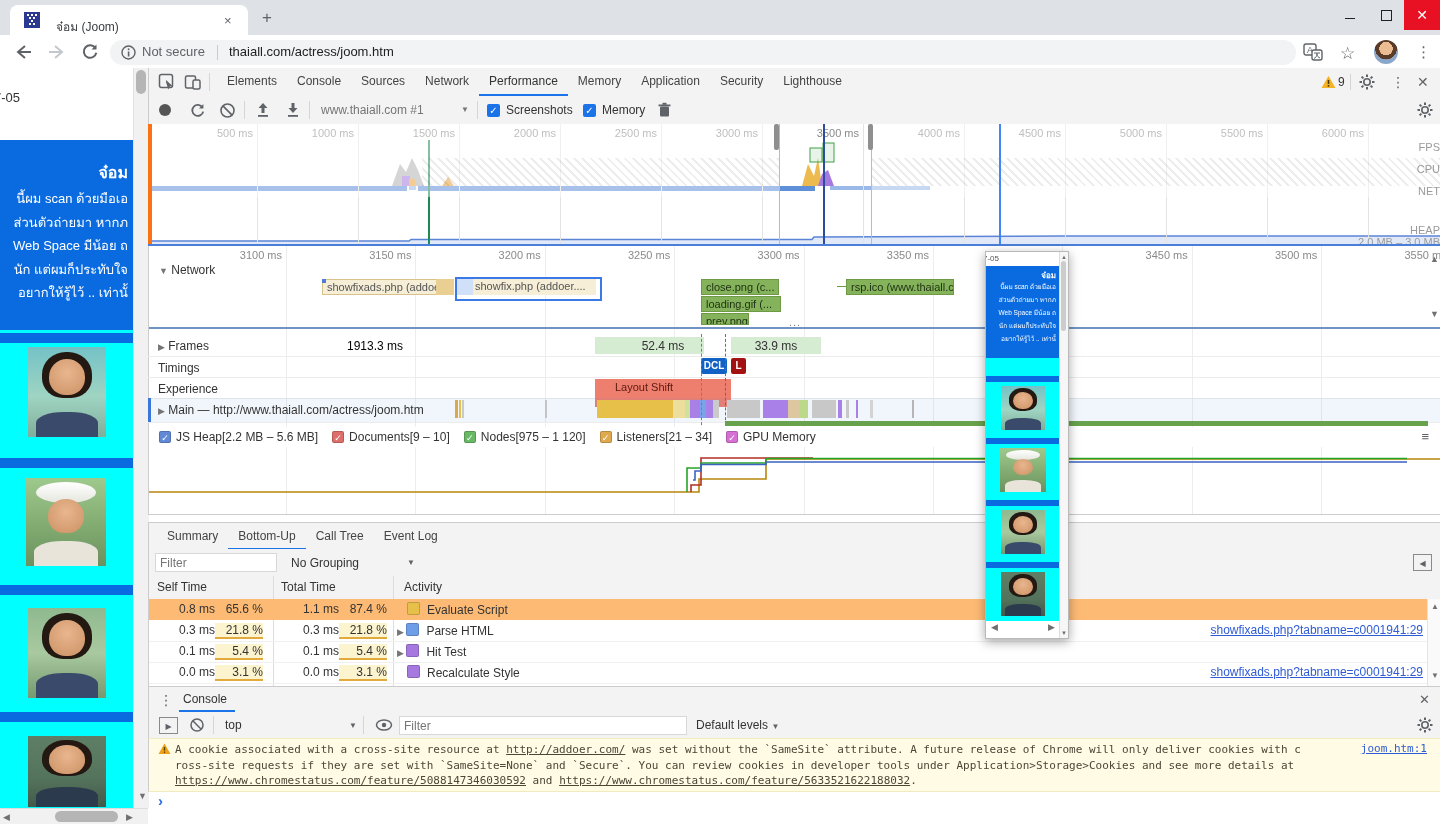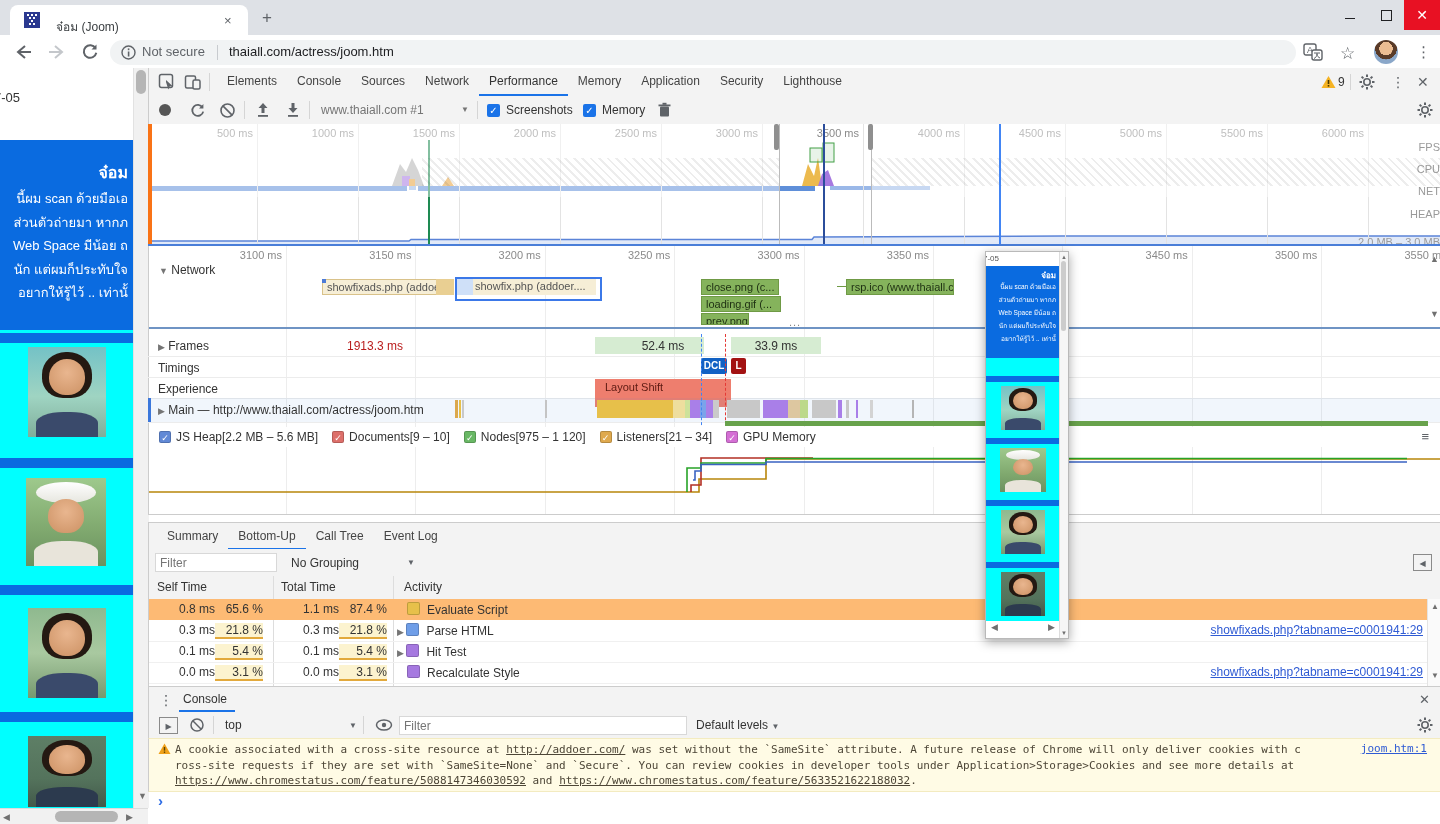--- a/index.html
+++ b/index.html
@@ -321,21 +321,21 @@
     <div class="abs" style="left:627px;top:0;width:1px;height:120px;background:#bbb"></div>
     <div class="abs" style="left:719px;top:0;width:1px;height:120px;background:#bbb"></div>
     <div class="abs" style="left:622px;top:0;width:5px;height:26px;background:#8f8f8f;border-radius:2px"></div>
     <div class="abs" style="left:716px;top:0;width:5px;height:26px;background:#8f8f8f;border-radius:2px"></div>
     <div class="abs" style="left:671px;top:0;width:2px;height:120px;background:#2b4d9b"></div>
     <div class="abs" style="left:847px;top:0;width:2px;height:120px;background:#4285f4"></div>
 
     <div class="lane" style="top:17px">FPS</div>
     <div class="lane" style="top:39px">CPU</div>
     <div class="lane" style="top:61px">NET</div>
-    <div class="lane" style="top:84px">HEAP</div>
+    <div class="lane" style="top:100px">HEAP</div>
     <div class="lane" style="top:112px;width:110px">2.0 MB – 3.0 MB</div>
   </div>
   <div class="abs" style="left:148px;top:244px;width:1292px;height:2px;background:#4a7ed8"></div>
 
   <div id="tracks" class="abs" style="left:148px;top:246px;width:1292px;height:184px;background:#fff;border-left:1px solid #ccc">
     <div id="dt-grid">
         <div style="position: absolute; left: 137px; top: 0px; width: 1px; height: 184px; background: rgb(237, 237, 237);"></div>
         <div style="position: absolute; left: 266.4px; top: 0px; width: 1px; height: 184px; background: rgb(237, 237, 237);"></div>
         <div style="position: absolute; left: 395.8px; top: 0px; width: 1px; height: 184px; background: rgb(237, 237, 237);"></div>
         <div style="position: absolute; left: 525.2px; top: 0px; width: 1px; height: 184px; background: rgb(237, 237, 237);"></div>
@@ -369,34 +369,34 @@
     <div class="netbar nbGreen" style="left:552px;top:50px;width:80px">loading.gif (...</div>
     <div class="netbar nbGreen" style="left:552px;top:67px;width:48px;height:12px">prev.png</div>
     <div class="abs" style="left:688px;top:40px;width:9px;height:1px;background:#6f9a45"></div>
     <div class="netbar nbGreen" style="left:697px;top:33px;width:108px">rsp.ico (www.thaiall.com)</div>
     <div class="abs" style="left:640px;top:70px;color:#888;font-size:11px;letter-spacing:1px">...</div>
     <div class="abs" style="left:0;top:81px;width:1292px;height:2px;background:#6f94c4"></div>
   </div>
 
   <div class="hrow" style="top:334px;height:22px"></div>
   <div class="rowlbl" style="top:339px"><span class="tri">▶</span> <span>Frames</span></div>
-  <div class="abs" style="left:300px;top:339px;width:150px;text-align:center;color:#b91c1c">1913.3 ms</div>
+  <div class="abs" style="left:300px;top:339px;width:150px;text-align:center;color:#000000">1913.3 ms</div>
   <div class="abs" style="left:595px;top:337px;width:109px;height:17px;background:#d6ecd2"></div>
   <div class="abs" style="left:731px;top:337px;width:90px;height:17px;background:#d6ecd2"></div>
   <div class="abs" style="left:595px;top:339px;width:136px;text-align:center;color:#333">52.4 ms</div>
   <div class="abs" style="left:731px;top:339px;width:90px;text-align:center;color:#333">33.9 ms</div>
 
   <div class="hrow" style="top:356px;height:21px"></div>
   <div class="rowlbl" style="top:361px">Timings</div>
   <div class="badge" style="left:701px;width:26px;background:#1261c4">DCL</div>
   <div class="badge" style="left:731px;width:15px;background:#a31212">L</div>
 
   <div class="hrow" style="top:377px;height:21px"></div>
   <div class="rowlbl" style="top:382px">Experience</div>
-  <div class="abs" style="left:595px;top:379px;width:136px;height:28px;background:#ee7e6e;color:#5c1a12;font-size:11px;line-height:16px;padding-left:10px;box-sizing:border-box">Layout Shift</div>
+  <div class="abs" style="left:595px;top:379px;width:136px;height:28px;background:#ee7e6e;color:#5c1a12;font-size:11px;line-height:16px;padding-left:20px;box-sizing:border-box">Layout Shift</div>
 
   <div class="abs" style="left:148px;top:398px;width:1292px;height:24px;background:rgba(56,121,217,.07);border-bottom:1px solid #ececec"></div>
   <div class="abs" style="left:148px;top:398px;width:3px;height:24px;background:#3b77db"></div>
   <div class="rowlbl" style="top:403px"><span class="tri">▶</span> <span>Main — http://www.thaiall.com/actress/joom.htm</span></div>
   <div id="flame">
       <div class="fseg" style="left: 455px; width: 3px; background: rgb(219, 168, 77);"></div>
       <div class="fseg" style="left: 459px; width: 2px; background: rgb(231, 192, 74);"></div>
       <div class="fseg" style="left: 462px; width: 2px; background: rgb(201, 201, 201);"></div>
       <div class="fseg" style="left: 545px; width: 2px; background: rgb(196, 196, 196);"></div>
       <div class="fseg" style="left: 597px; width: 76px; background: rgb(231, 192, 74);"></div>

